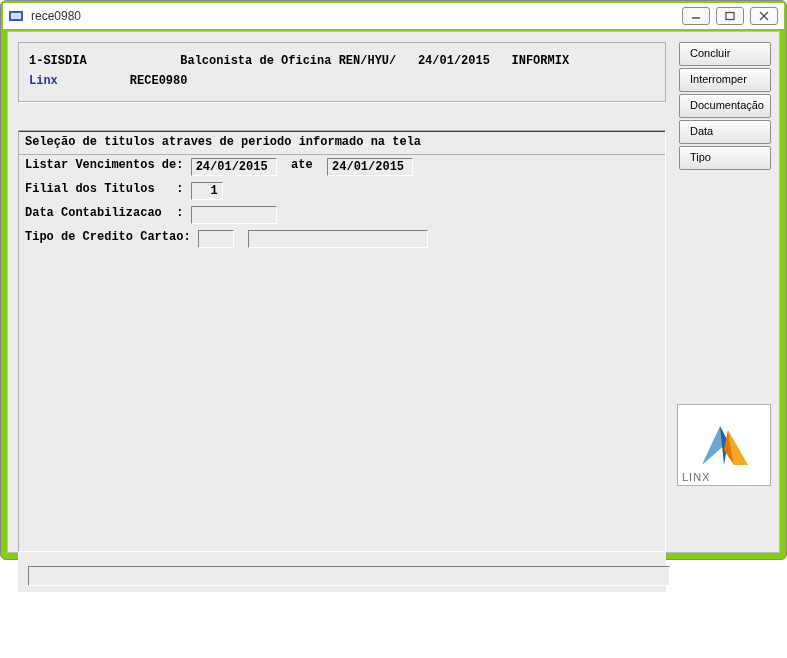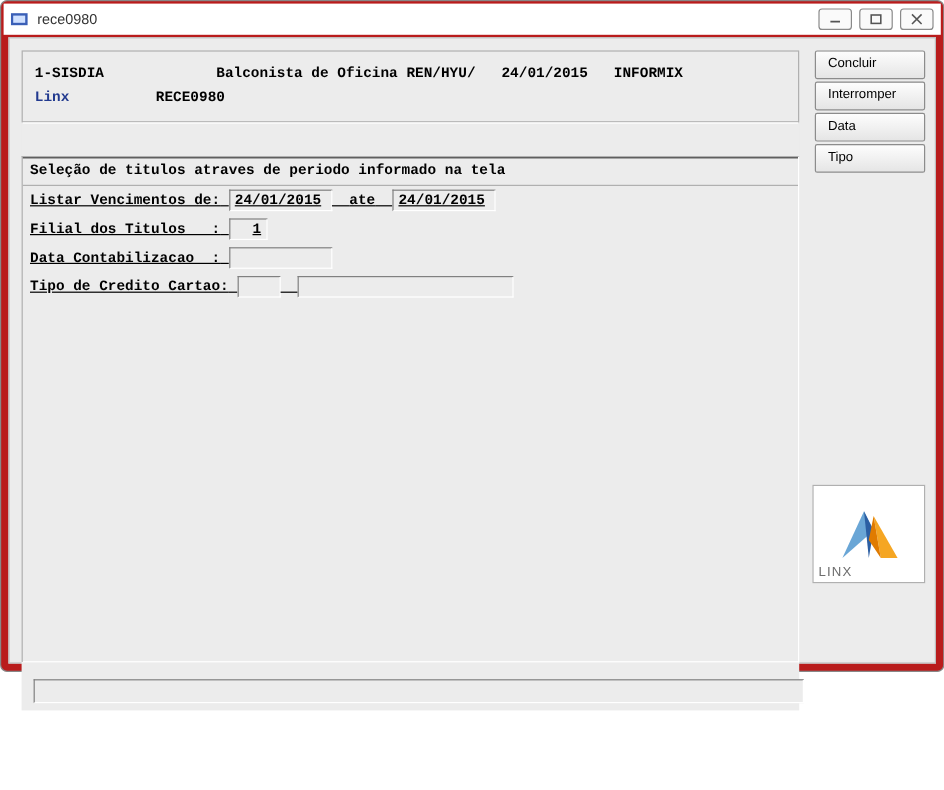--- a/index.html
+++ b/index.html
@@ -8,21 +8,21 @@
     font-family: Tahoma, Arial, sans-serif;
     font-size: 11px;
     background: #fff;
     color: #000;
   }
   .outer-frame {
     box-sizing: border-box;
     width: 787px; height: 560px;
     border: 1px solid #888;
     border-radius: 6px;
-    background: #b91c1c;
+    background: #84cc16;
     padding: 2px;
     position: relative;
   }
   .titlebar {
     height: 26px;
     display: flex;
     align-items: center;
     padding: 0 6px;
     background: #fff;
   }
@@ -126,25 +126,24 @@
     font-family:"Courier New", monospace;
     font-size:12px;
     font-weight:bold;
   }
   .section-title {
     border-bottom:1px solid #b0b0b0;
     border-top:1px solid #404040;
     padding:3px 6px 5px 6px;
   }
   .form-row {
-    display:flex; align-items:center;
+    display:flex; 
     padding: 3px 6px;
     gap:0;
     white-space:pre;
-    text-decoration:underline;
   }
   .inset-field {
     border:1px solid #808080;
     border-right-color:#fff;
     border-bottom-color:#fff;
     background:#ececec;
     height:18px;
     box-sizing:border-box;
     display:inline-flex; align-items:center;
     padding: 0 4px;
@@ -252,20 +251,21 @@
         </div>
       </div>
 
       <div class="status-bar"></div>
 
     </div>
 
     <div class="side-panel">
       <div class="side-btn">Concluir</div>
       <div class="side-btn">Interromper</div>
+      <div class="side-btn">Documentação</div>
       <div class="side-btn">Data</div>
       <div class="side-btn">Tipo</div>
     </div>
 
     <div class="logo-box">
       <svg viewBox="0 0 60 50">
         <polygon points="8,45 26,6 34,22" fill="#6aa6d6"></polygon>
         <polygon points="26,6 34,22 30,45" fill="#2c5fa3"></polygon>
         <polygon points="34,10 54,45 40,45" fill="#f5a623"></polygon>
         <polygon points="34,10 40,45 30,30" fill="#e07b00"></polygon>

